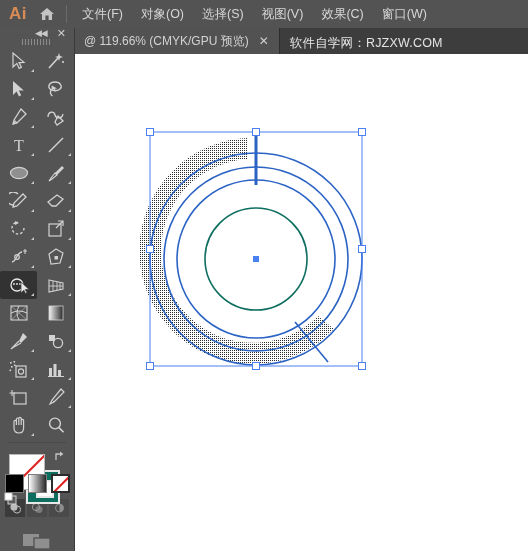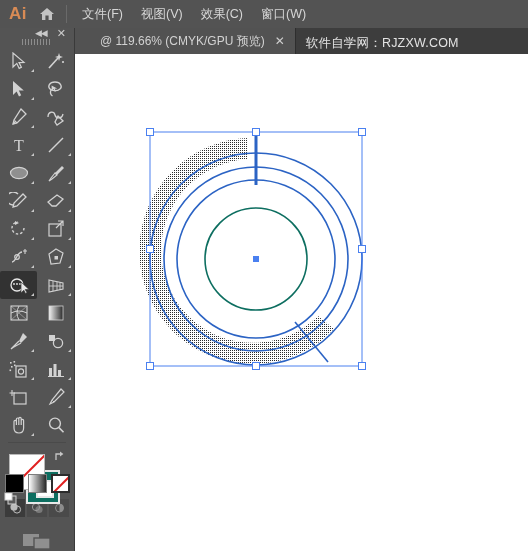--- a/index.html
+++ b/index.html
@@ -30,21 +30,21 @@
   
   .tabbar{
     position:absolute;left:0;top:28px;width:528px;height:26px;
     background:#3d3d3d;display:flex;align-items:stretch;
   }
   .tab{
     display:flex;align-items:center;height:26px;padding:0 8px 0 10px;
     background:#525252;color:#d2d2d2;font-size:12px;white-space:nowrap;
     border-right:1px solid #2e2e2e;
   }
-  .tab-title{margin-right:8px;margin-left:16px;}
+  .tab-title{margin-right:8px;}
   .tab-close{color:#cfcfcf;font-size:12px;line-height:10px;padding:0 2px;}
   .watermark{
     display:flex;align-items:center;height:26px;padding:2px 10px;
     color:#e3e3e3;font-size:12.5px;white-space:nowrap;letter-spacing:.2px;
   }
 
   
   .toolpanel{
     position:absolute;left:0;top:28px;width:74px;height:523px;
     background:#545454;border-right:1px solid #3a3a3a;z-index:5;
@@ -110,20 +110,22 @@
   <div class="menubar">
     <div class="ai-logo">Ai</div>
     <div class="home-icon">
       <svg width="16" height="14" viewBox="0 0 16 14">
         <path d="M8 1 L15 7 L13 7 L13 13 L9.6 13 L9.6 8.6 L6.4 8.6 L6.4 13 L3 13 L3 7 L1 7 Z" fill="#c3c3c3"></path>
       </svg>
     </div>
     <div class="menu-div"></div>
     <div class="menu-items">
       <div class="menu-item">文件(F)</div>
+      <div class="menu-item">对象(O)</div>
+      <div class="menu-item">选择(S)</div>
       <div class="menu-item">视图(V)</div>
       <div class="menu-item">效果(C)</div>
       <div class="menu-item">窗口(W)</div>
     </div>
   </div>
 
   <div class="tabbar">
     <div style="width:74px;"></div>
     <div class="tab">
       <span class="tab-title">@ 119.66% (CMYK/GPU 预览)</span>

